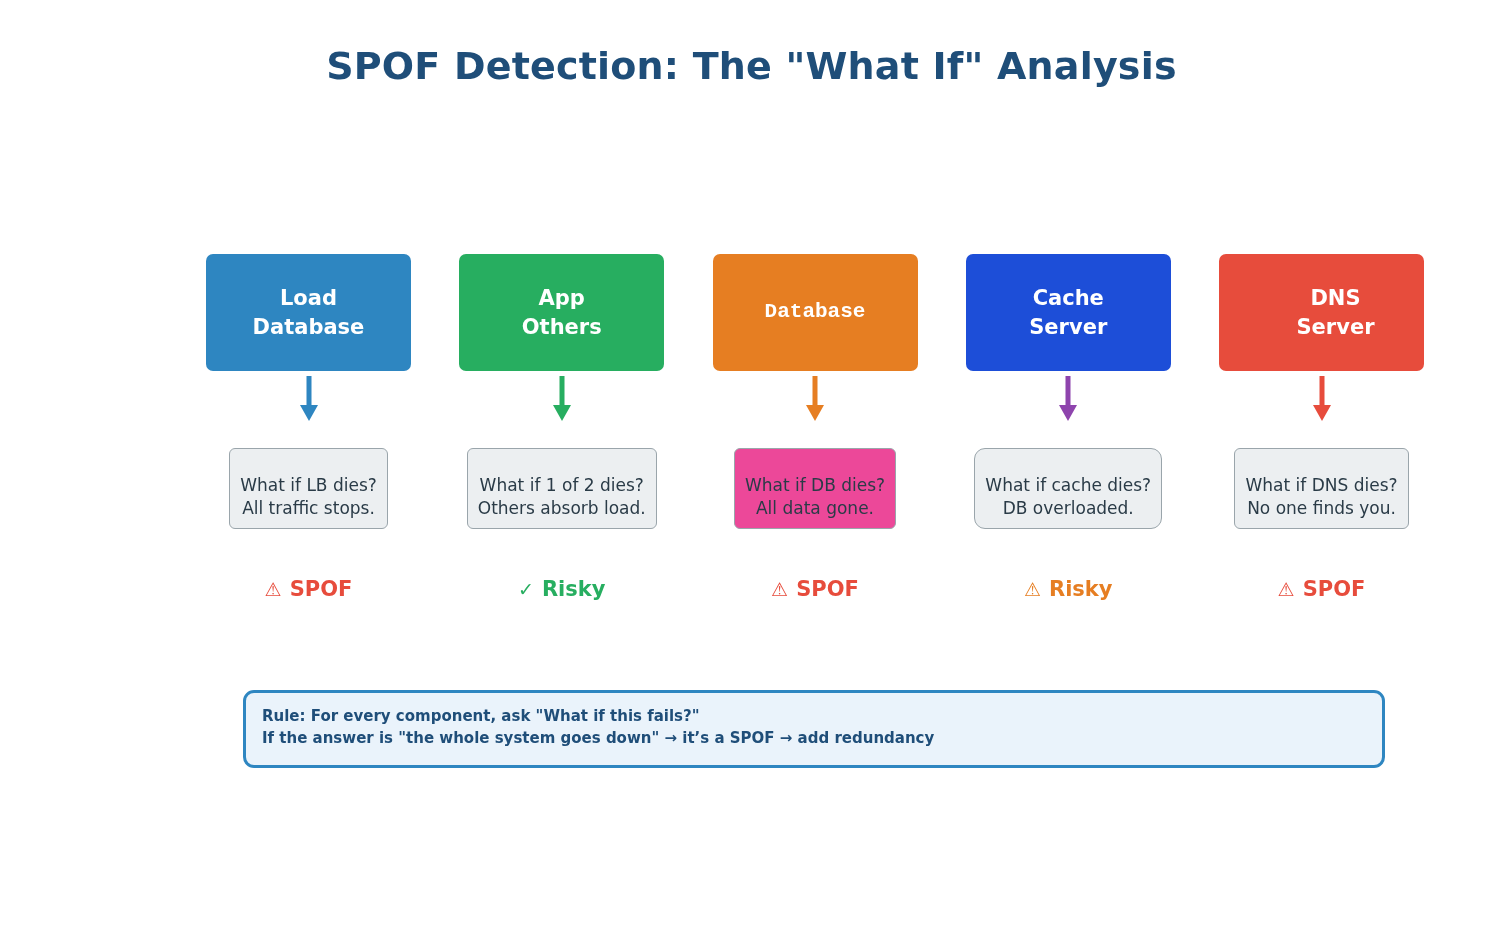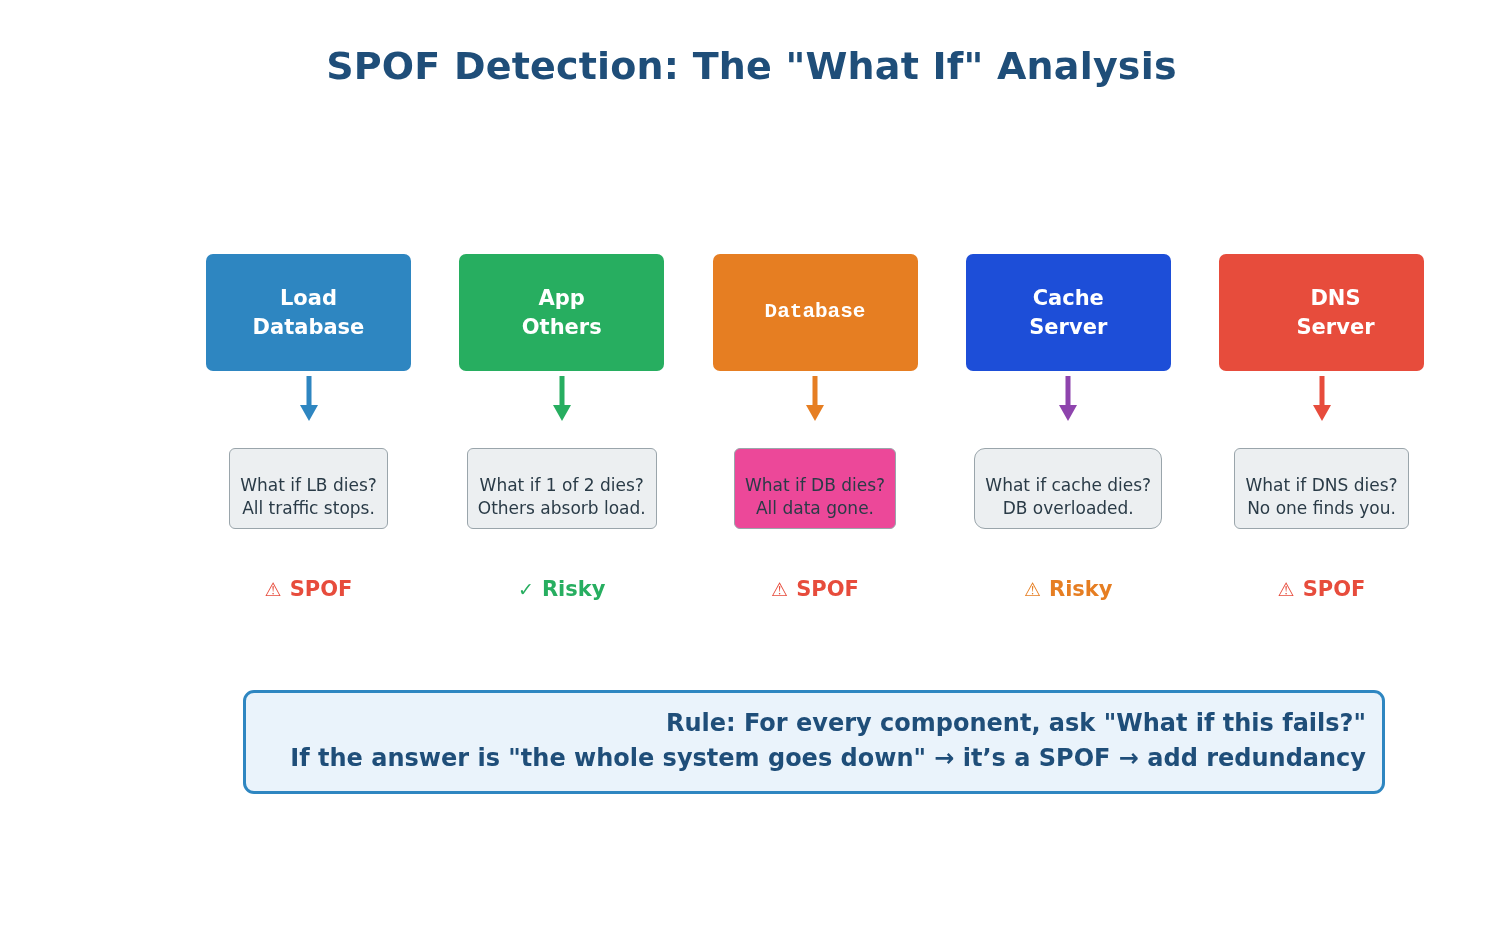--- a/index.html
+++ b/index.html
@@ -110,23 +110,23 @@
   #rule-box {
     position: absolute;
     left: 243px;
     top: 690px;
     width: 1142px;
     box-sizing: border-box;
     background: #eaf3fb;
     border: 3px solid #2e86c1;
     border-radius: 11px;
     padding: 13px 16px 15px 16px;
-    text-align: right;
+    text-align: left;
     color: #1f4e79;
-    font-size: 24px;
+    font-size: 15px;
     font-weight: bold;
     line-height: 1.45;
   }
   .rule-line { display: block; }
 </style>
 </head>
 <body>
 
 <div id="page-title">SPOF Detection: The "What If" Analysis</div>
 

